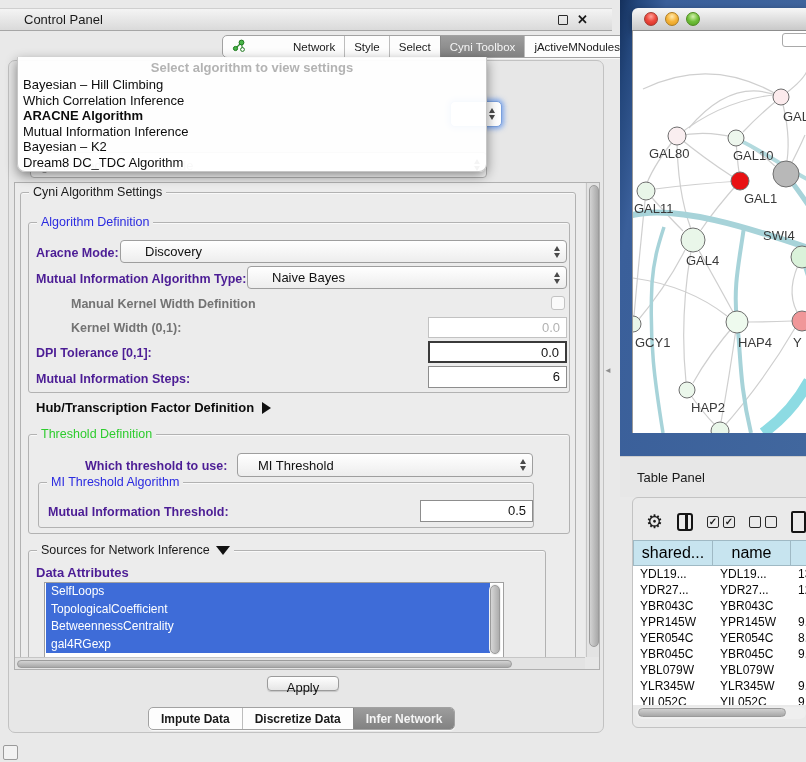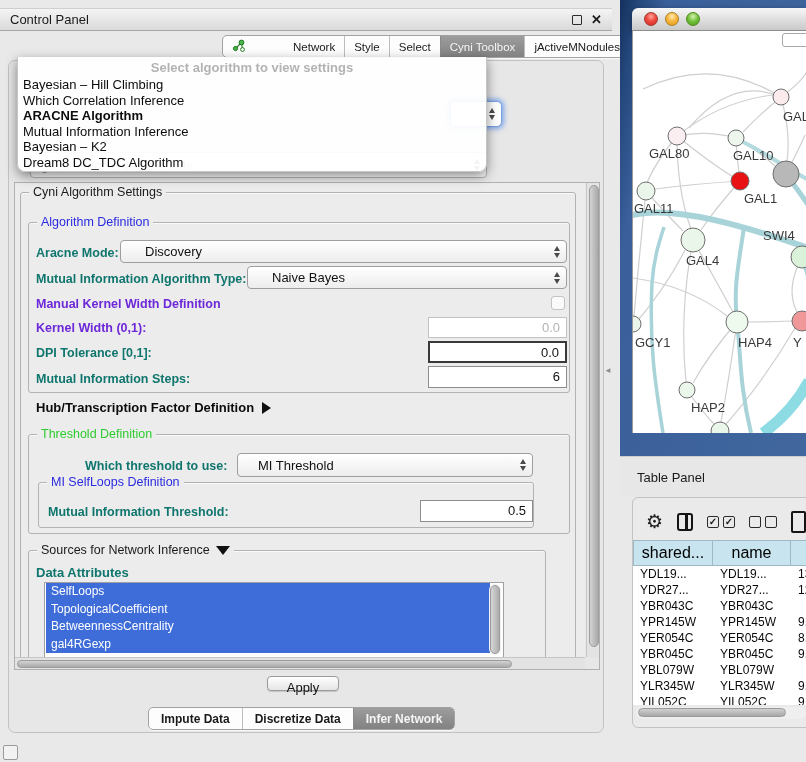--- a/index.html
+++ b/index.html
@@ -5,21 +5,21 @@
   * { margin:0; padding:0; box-sizing:border-box; }
   html,body { width:806px; height:762px; overflow:hidden; }
   body { font-family:"Liberation Sans", sans-serif; background:#e9e9e9; }
   #root { position:relative; width:806px; height:762px; overflow:hidden; background:#e9e9e9; }
   .abs { position:absolute; }
 
   
   .titlebar { left:0; top:8px; width:612px; height:23px;
     background:linear-gradient(#f4f4f4,#dadada);
     border-top:1px solid #cfcfcf; border-bottom:1px solid #a6a6a6;
-    display:flex; align-items:center; font-size:13px; color:#1a1a1a; padding:0 10px; }
+    display:flex; align-items:center; font-size:13px; color:#1a1a1a; padding:0 24px; }
   .titlebar .sp { flex:1; }
   .float-ic { width:10px; height:10px; border:1.6px solid #2b2b2b; border-radius:1px; margin-right:9px; }
   .close-ic { font-size:13px; font-weight:bold; color:#1a1a1a; line-height:10px; }
 
   .tabgroup { display:flex; height:23px; border:1px solid #a2a2a2; border-radius:5px;
     overflow:hidden; background:#fdfdfd; font-size:11.5px; color:#1a1a1a;
     box-shadow:0 1px 1px rgba(255,255,255,.8); }
   .tabgroup .seg { display:flex; align-items:center; padding:0 9px; border-left:1px solid #bdbdbd; white-space:nowrap;gap:44px; }
   .tabgroup .seg:first-child { border-left:none; }
   .tabgroup .seg.sel { background:linear-gradient(#9d9d9d,#828282); color:#f5f5f5; border-left-color:#8a8a8a; }
@@ -32,22 +32,22 @@
 
   
   .settings-bg { left:15px; top:183px; width:570px; height:474px; background:#ececec; }
   .settings-frame { left:14px; top:182px; width:586px; height:488px; border:1px solid #b0b0b0; }
   .groupbox { border:1px solid #b2b2b2; border-radius:3px;
     box-shadow:inset 0 1px 0 rgba(255,255,255,.7); }
   .legend { position:absolute; top:-8px; left:8px; background:#ececec; padding:0 4px;
     font-size:12.5px; color:#1a1a1a; white-space:nowrap; }
   .legend.blue { color:#2a2ae0; }
   .legend.green { color:#2ecc2e; }
-  .flabel { font-size:12.5px; font-weight:bold; color:#0f766e; white-space:nowrap; }
-  .flabel.dis { color:#6d28d9; }
+  .flabel { font-size:12.5px; font-weight:bold; color:#4c1d95; white-space:nowrap; }
+  .flabel.dis { color:#737373;margin-left:35px; }
   .combo { background:linear-gradient(#ffffff,#ededed); border:1px solid #9e9e9e; border-radius:4px;
     display:flex; align-items:center; font-size:13px; color:#111; height:23px; }
   .combo .ctext { padding-left:24px; flex:1; white-space:nowrap; overflow:hidden; }
   .steppers { width:18px; display:flex; flex-direction:column; align-items:center; }
   .steppers .up { width:0; height:0; border-left:3.5px solid transparent; border-right:3.5px solid transparent;
     border-bottom:5px solid #4a4a4a; margin-bottom:2px; }
   .steppers .dn { width:0; height:0; border-left:3.5px solid transparent; border-right:3.5px solid transparent;
     border-top:5px solid #4a4a4a; }
   .tfield { background:#fff; border:1px solid #8d8d8d; font-size:13px; color:#111;
     text-align:right; padding:2px 6px 0 4px; }
@@ -214,21 +214,21 @@
   </div>
   <div class="abs flabel" style="left:85px; top:459px;">Which threshold to use:</div>
   <div class="abs combo" style="left:237px; top:453px; width:296px; height:24px;">
     <span class="ctext" style="padding-left:20px;">MI Threshold</span>
     <span class="steppers">
         <i class="up"></i>
         <i class="dn"></i>
       </span>
   </div>
   <div class="abs groupbox" style="left:38px; top:482px; width:496px; height:46px;">
-    <span class="legend blue">MI SelfLoops Definition</span>
+    <span class="legend blue">MI Threshold Algorithm</span>
   </div>
   <div class="abs flabel" style="left:48px; top:505px;">Mutual Information Threshold:</div>
   <div class="abs tfield" style="left:420px; top:500px; width:113px; height:22px;">0.5</div>
 
   <div class="abs groupbox" style="left:28px; top:550px; width:518px; height:112px;">
     <span class="legend"><span>Sources for Network Inference</span><span class="arrow-down"></span></span>
   </div>
   <div class="abs flabel" style="left:36px; top:565px; font-size:13px;">Data Attributes</div>
   <div class="abs attr-list" style="left:44px; top:582px; width:460px; height:82px;" id="attrList">
     <div class="list-vscroll">

